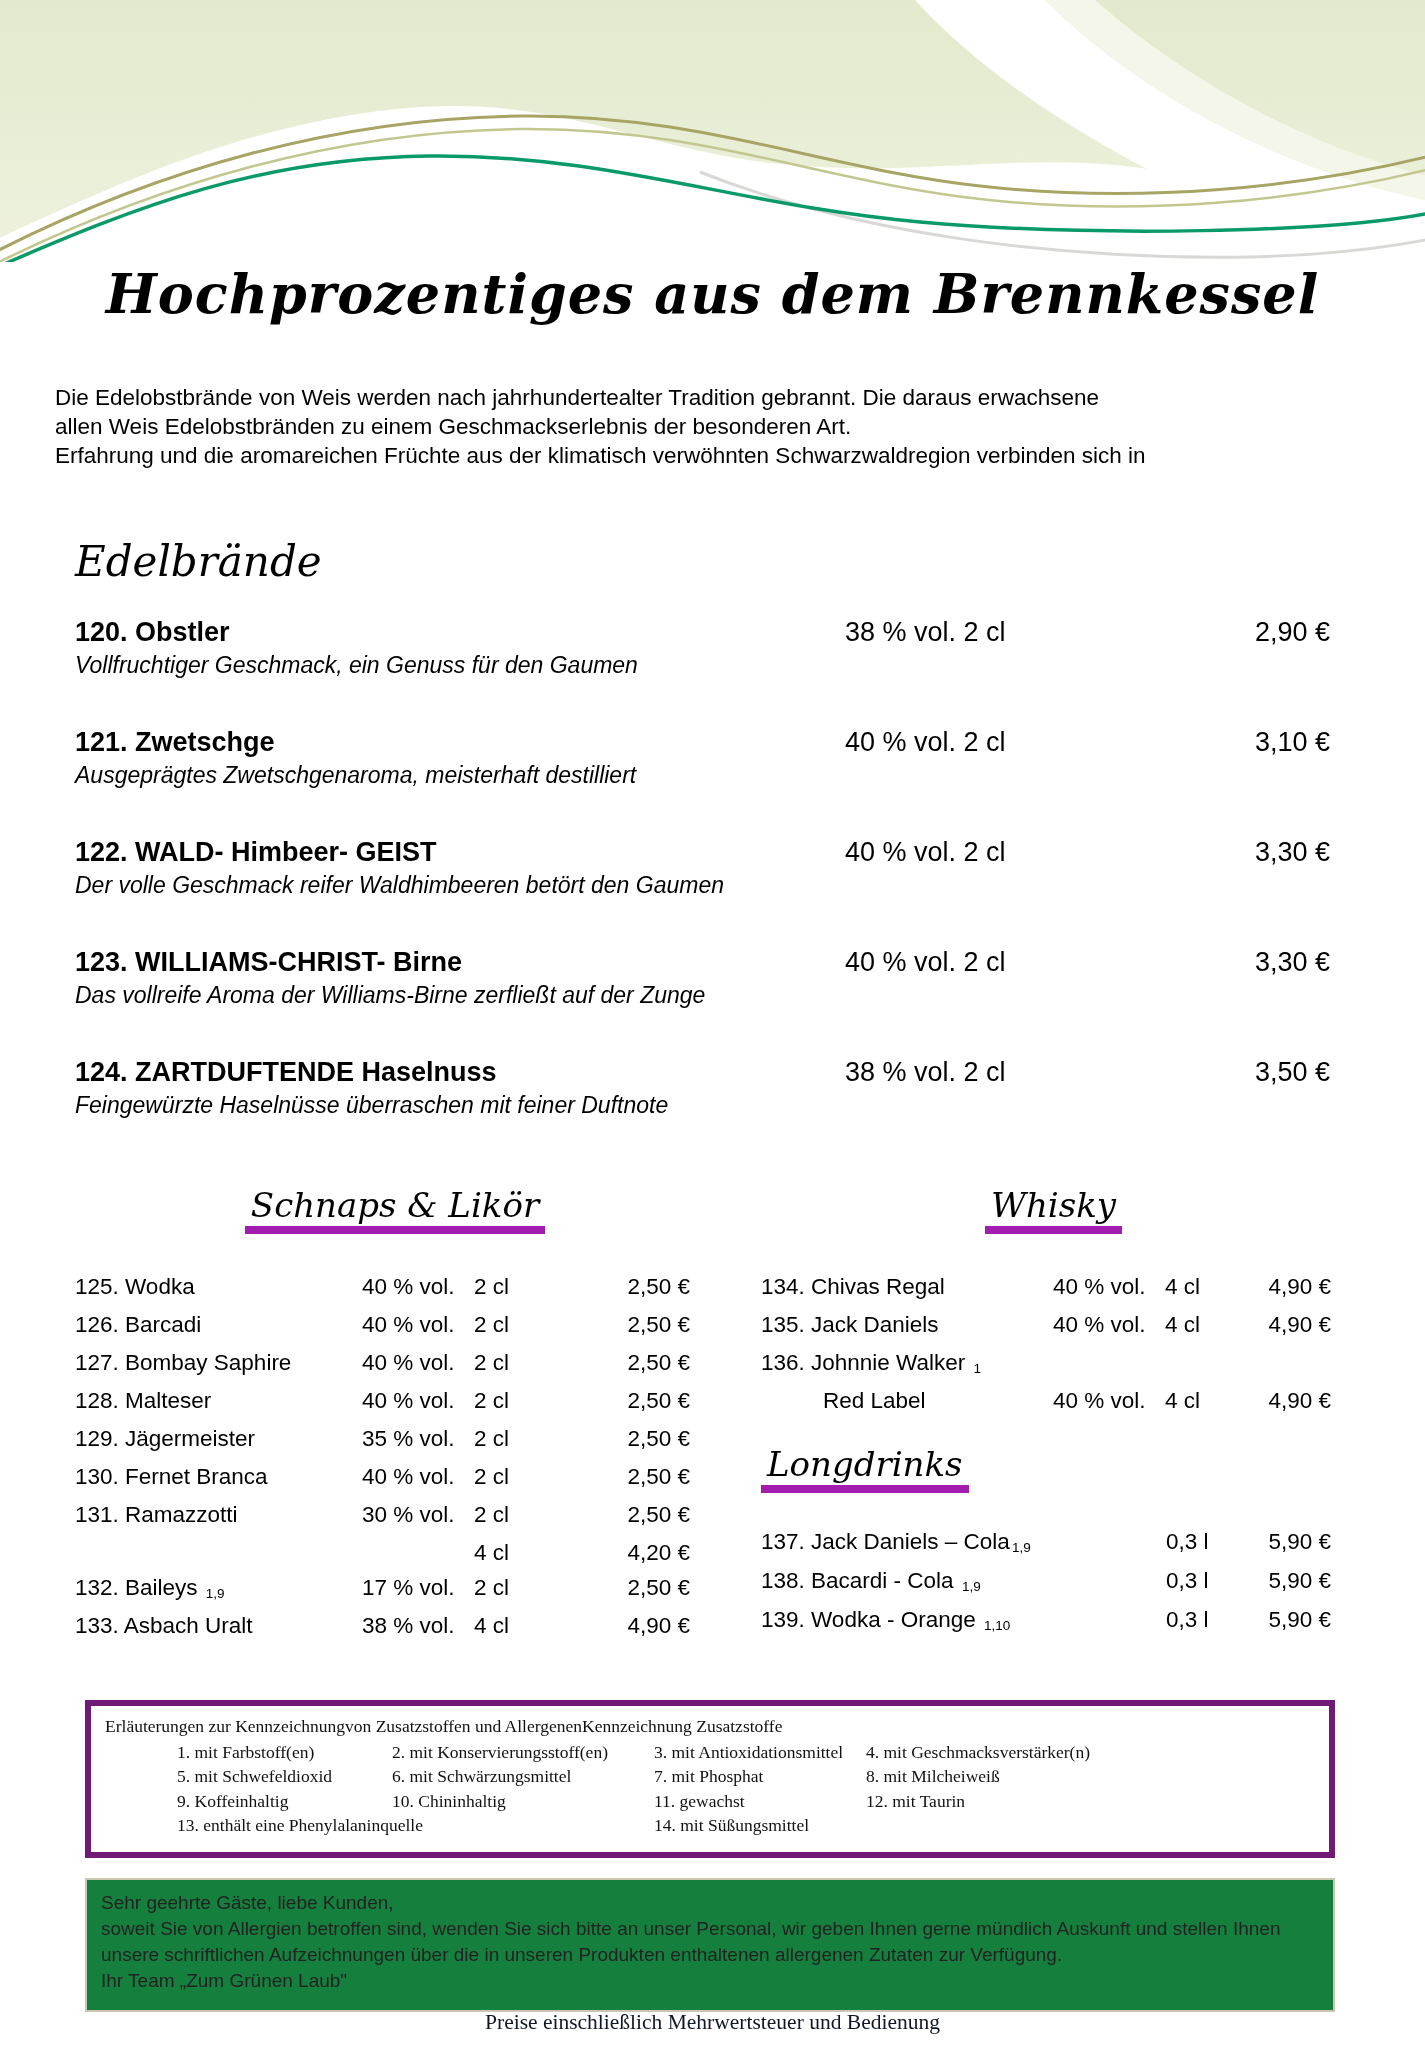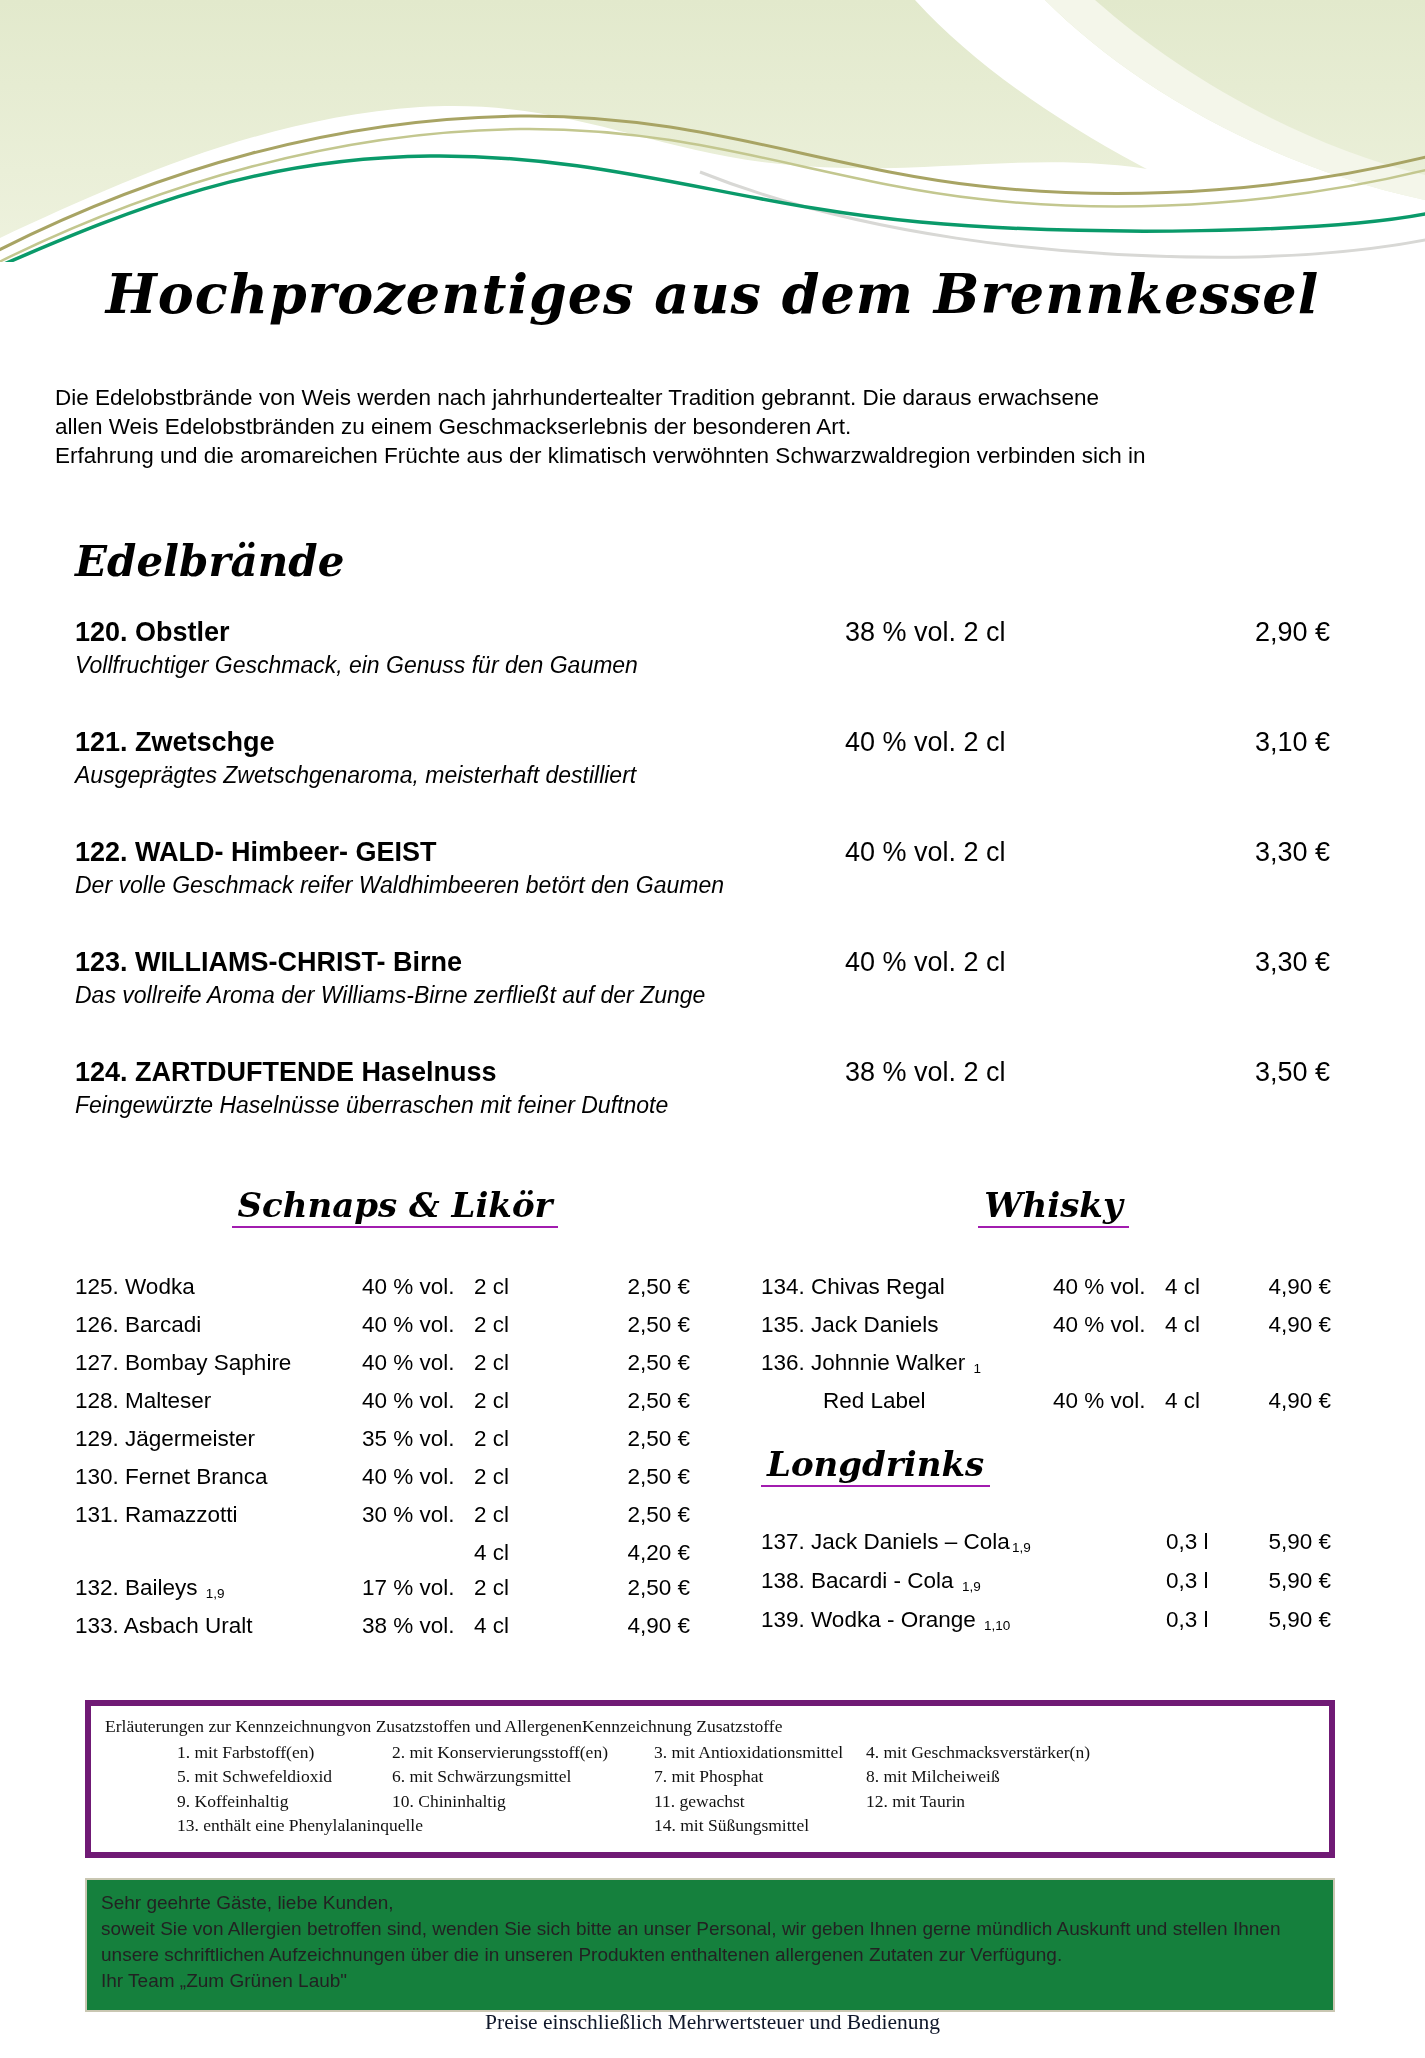--- a/index.html
+++ b/index.html
@@ -16,41 +16,41 @@
     font-family:"DejaVu Serif", serif; font-style:italic; font-weight:bold;
     font-size:54px; letter-spacing:1px;
   }
   
   .intro {
     position:absolute; top:383px; left:55px; width:1330px;
     font-size:22.5px; line-height:29px;
   }
   
   .script {
-    font-family:"DejaVu Serif", serif; font-style:italic; font-weight:bold;
+    font-family:"DejaVu Serif", serif; font-style:italic; font-weight:normal;
   }
   
   .edel { position:absolute; top:536px; left:75px; width:1255px; }
   .edel-heading { font-size:42px; line-height:52px; margin-bottom:26px; }
   .edel-item { margin-bottom:44px; }
   .edel-line1 {
     display:grid; grid-template-columns:770px 390px 1fr;
     font-size:27px; line-height:36px;
   }
   .edel-name { font-weight:bold; }
   .edel-price { text-align:right; }
   .edel-desc { font-style:italic; font-size:23px; line-height:30px; }
   
   .mid { position:absolute; top:1185px; left:0; width:1425px; height:480px; }
   .col-left  { position:absolute; left:75px;  width:640px; }
   .col-right { position:absolute; left:745px; width:585px;margin-left:16px; }
   .mid-heading-wrap { text-align:center; height:44px; margin-bottom:40px; }
   .mid-heading {
     display:inline-block; font-size:34px; line-height:40px;
-    border-bottom:2px solid #a21caf; padding:0 6px 1px 6px;
+    border-bottom:8px solid #a21caf; padding:0 6px 1px 6px;
   }
   .srow {
     display:grid; grid-template-columns:287px 112px 70px 1fr;
     font-size:22.5px; line-height:35px;
   }
   .srow .price { text-align:right; padding-right:25px; }
   .wrow {
     display:grid; grid-template-columns:292px 112px 58px 1fr;
     font-size:22.5px; line-height:35px;
   }

